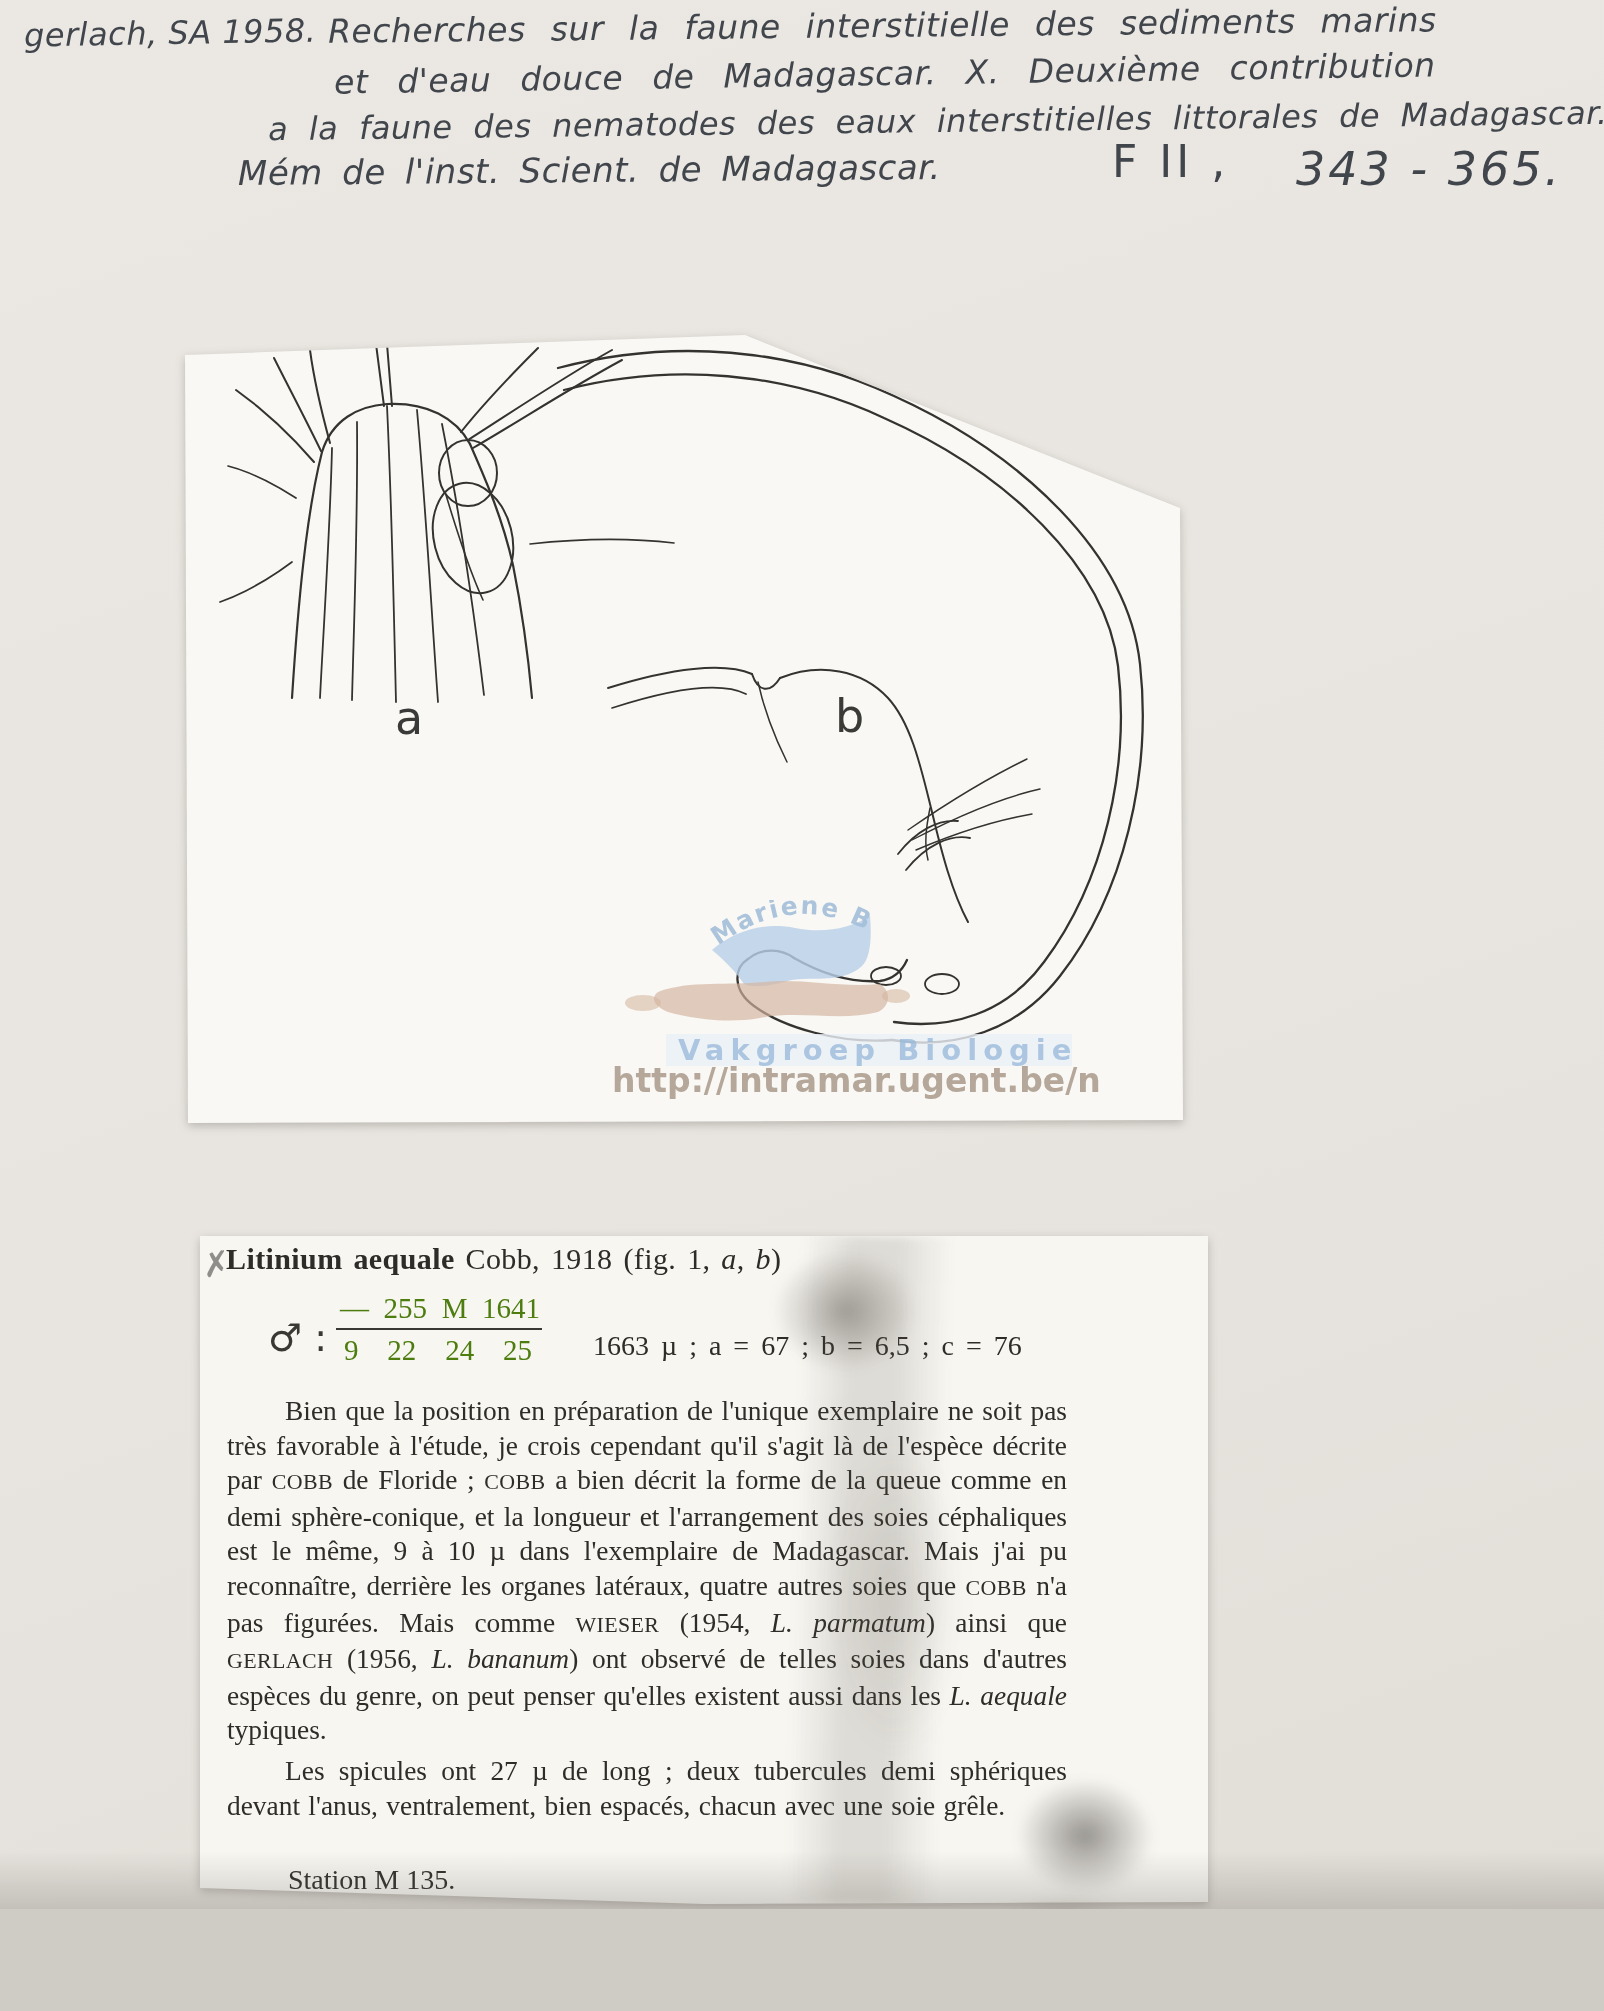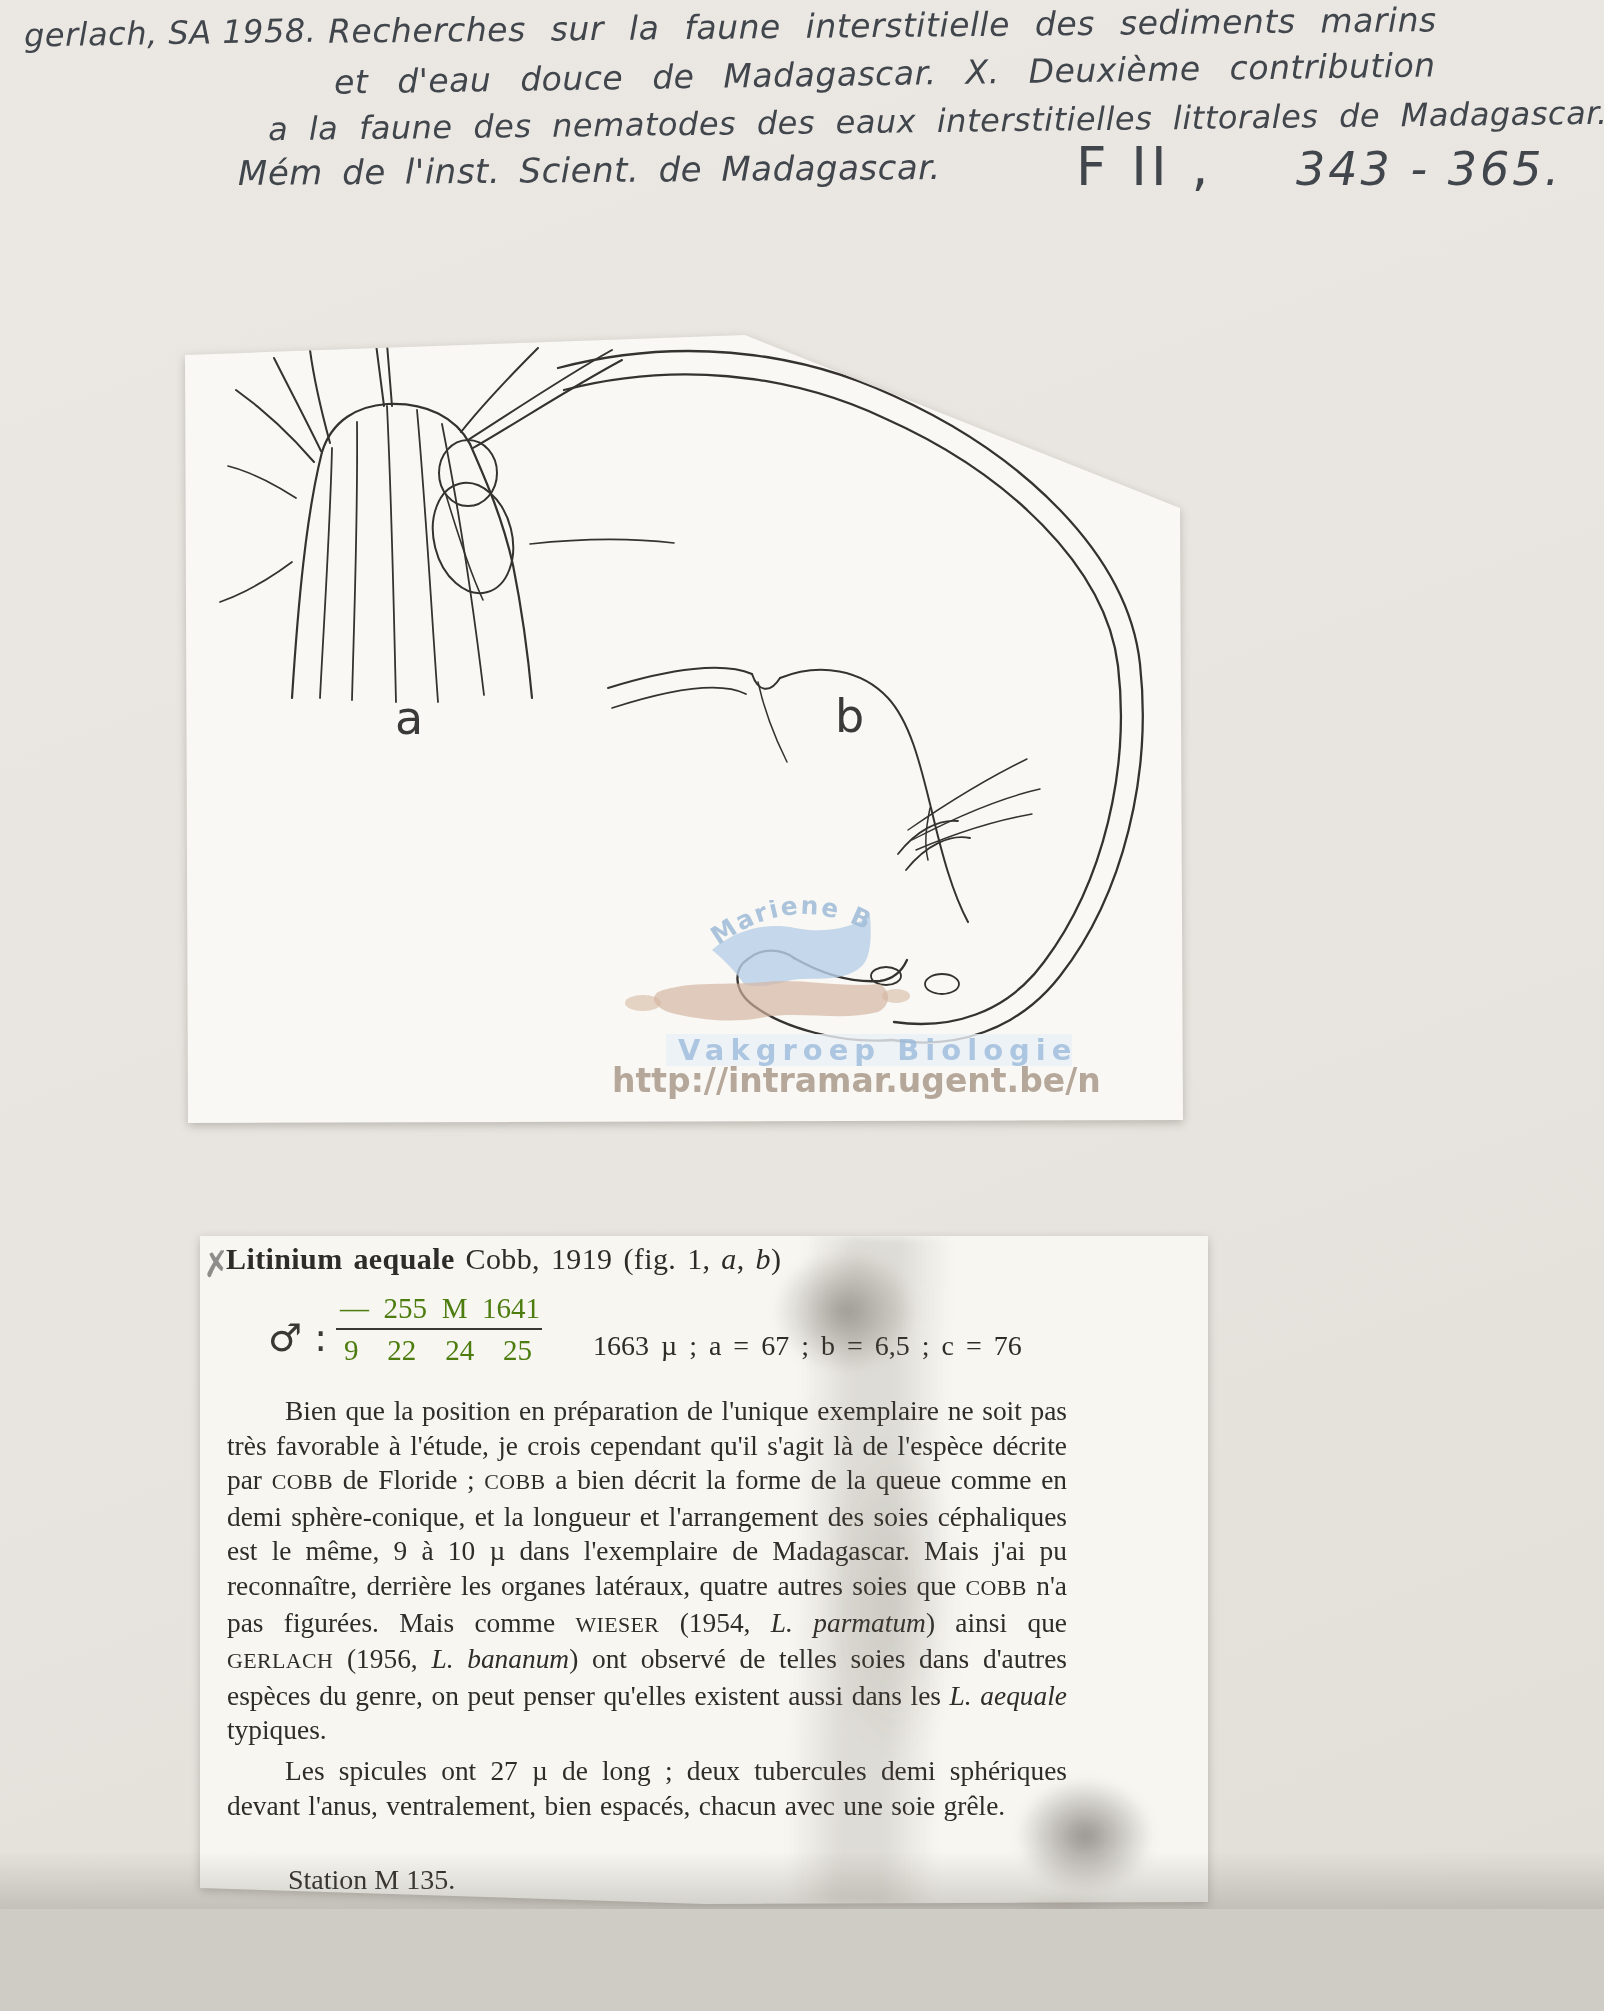--- a/index.html
+++ b/index.html
@@ -95,21 +95,21 @@
 <body>
 
 <div class="page">
 
   <div>
     <div class="hw" style="left:24px; top:14px; font-size:32px; transform:rotate(-1deg);">gerlach, SA 1958.</div>
     <div class="hw" style="left:328px; top:6px; font-size:33px; word-spacing:14px; transform:rotate(-.6deg);">Recherches sur la faune interstitielle des sediments marins</div>
     <div class="hw" style="left:334px; top:54px; font-size:33px; word-spacing:18px; transform:rotate(-.9deg);">et d'eau douce de Madagascar.  X.  Deuxième contribution</div>
     <div class="hw" style="left:268px; top:102px; font-size:32px; word-spacing:10px; transform:rotate(-.7deg);">a la faune des nematodes des eaux interstitielles littorales de Madagascar.</div>
     <div class="hw" style="left:238px; top:150px; font-size:34px; word-spacing:8px; transform:rotate(-.5deg);">Mém de l'inst. Scient. de Madagascar.</div>
-    <div class="hw" style="left:1076px; top:136px; font-size:53px; letter-spacing:4px; font-style:normal;">F II ,</div>
+    <div class="hw" style="left:1112px; top:136px; font-size:44px; letter-spacing:4px; font-style:normal;">F II ,</div>
     <div class="hw" style="left:1296px; top:142px; font-size:46px; letter-spacing:3px;">343 - 365.</div>
   </div>
 
   <div class="clip-shadow" style="left:180px; top:330px;">
     <div class="fig-clip">
 
       <svg class="fig-svg" width="1005" height="795" viewBox="0 0 1005 795" fill="none" stroke="#35332f" stroke-linecap="round" stroke-linejoin="round">
 
         <g stroke-width="2.2">
           <path d="M 112,368 C 118,275 126,185 142,122"></path>
@@ -194,21 +194,21 @@
     <rect x="126" y="134" width="406" height="32" fill="#eaf0f6" opacity="0.85"></rect>
     <text x="138" y="160" font-family="DejaVu Sans, sans-serif" font-size="29" font-weight="bold" fill="#a8c4e0" letter-spacing="6">Vakgroep Biologie</text>
     <text x="72" y="192" font-family="DejaVu Sans, sans-serif" font-size="33" font-weight="bold" fill="#ab9c8c" opacity="0.92">http://intramar.ugent.be/nemys/</text>
   </svg>
 
   <div class="clip-shadow" style="left:200px; top:1236px;">
     <div class="text-clip">
 
       <div class="x-mark">✗</div>
 
-      <div class="sp-title"><span class="bd">Litinium aequale</span><span> Cobb, 1919 (fig. 1, </span><span class="it">a</span><span>, </span><span class="it">b</span><span>)</span></div>
+      <div class="sp-title"><span class="bd">Litinium aequale</span><span> Cobb, 1918 (fig. 1, </span><span class="it">a</span><span>, </span><span class="it">b</span><span>)</span></div>
 
       <div class="male">♂ :</div>
 
       <div class="frac">
         <div class="num">— 255 M 1641</div>
         <div class="bar"></div>
         <div class="den">9 22 24 25</div>
       </div>
 
       <div class="meas">1663 µ ; a = 67 ; b = 6,5 ; c = 76</div>

